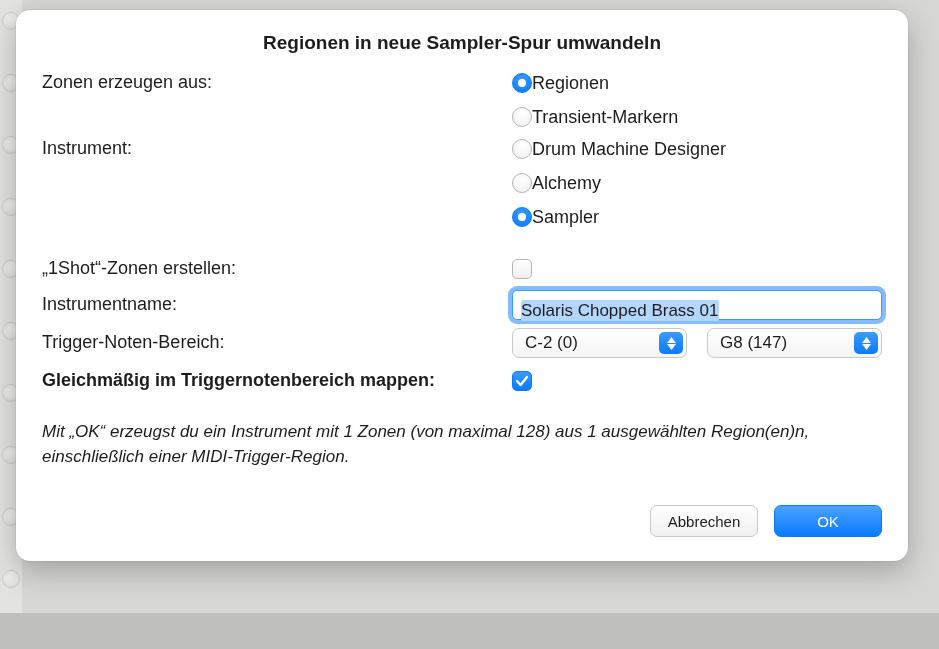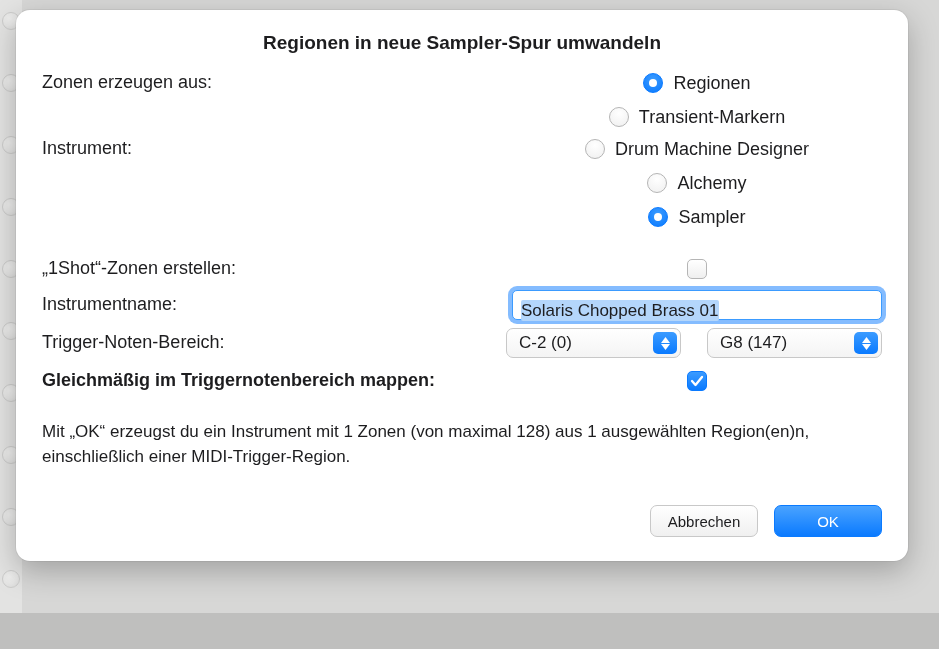--- a/index.html
+++ b/index.html
@@ -68,23 +68,21 @@
   }
   .ctrl-col {
     flex: 1;
     display: flex;
     flex-direction: column;
     gap: 4px;
   }
   .radio-item, .check-item {
     display: flex;
     align-items: center;
-    gap: 10px;
     height: 30px;
-    justify-content: center;
   }
   .radio {
     width: 20px; height: 20px;
     border-radius: 50%;
     border: 1px solid #b5b5b5;
     background: radial-gradient(circle at 50% 30%, #ffffff, #efefef);
     display: flex; align-items: center; justify-content: center;
     cursor: pointer;
   }
   .radio.checked {
@@ -144,27 +142,28 @@
   }
   .popup .arrows {
     position: absolute; right: 3px; top: 3px; bottom: 3px;
     width: 24px;
     background: linear-gradient(#3b9bff, #0a7aff);
     border-radius: 5px;
     display:flex; flex-direction:column; align-items:center; justify-content:center;
     gap:1px;
   }
   .popup .arrows svg { width:9px; height:6px; display:block; }
-  .trigger-row .ctrl-col { flex-direction: row; gap: 26px; }
+  .trigger-row .ctrl-col { flex-direction: row; gap: 20px; }
   .trigger-row .popup { width: 175px; }
   .note-text {
     margin-top: 24px;
     font-size: 17px;
     line-height: 1.45;
     color: #1d1d1f;
+    font-style: italic;
   }
   .button-row {
     display: flex;
     justify-content: flex-end;
     gap: 16px;
     margin-top: 36px;
   }
   .btn {
     min-width: 108px;
     height: 32px;

